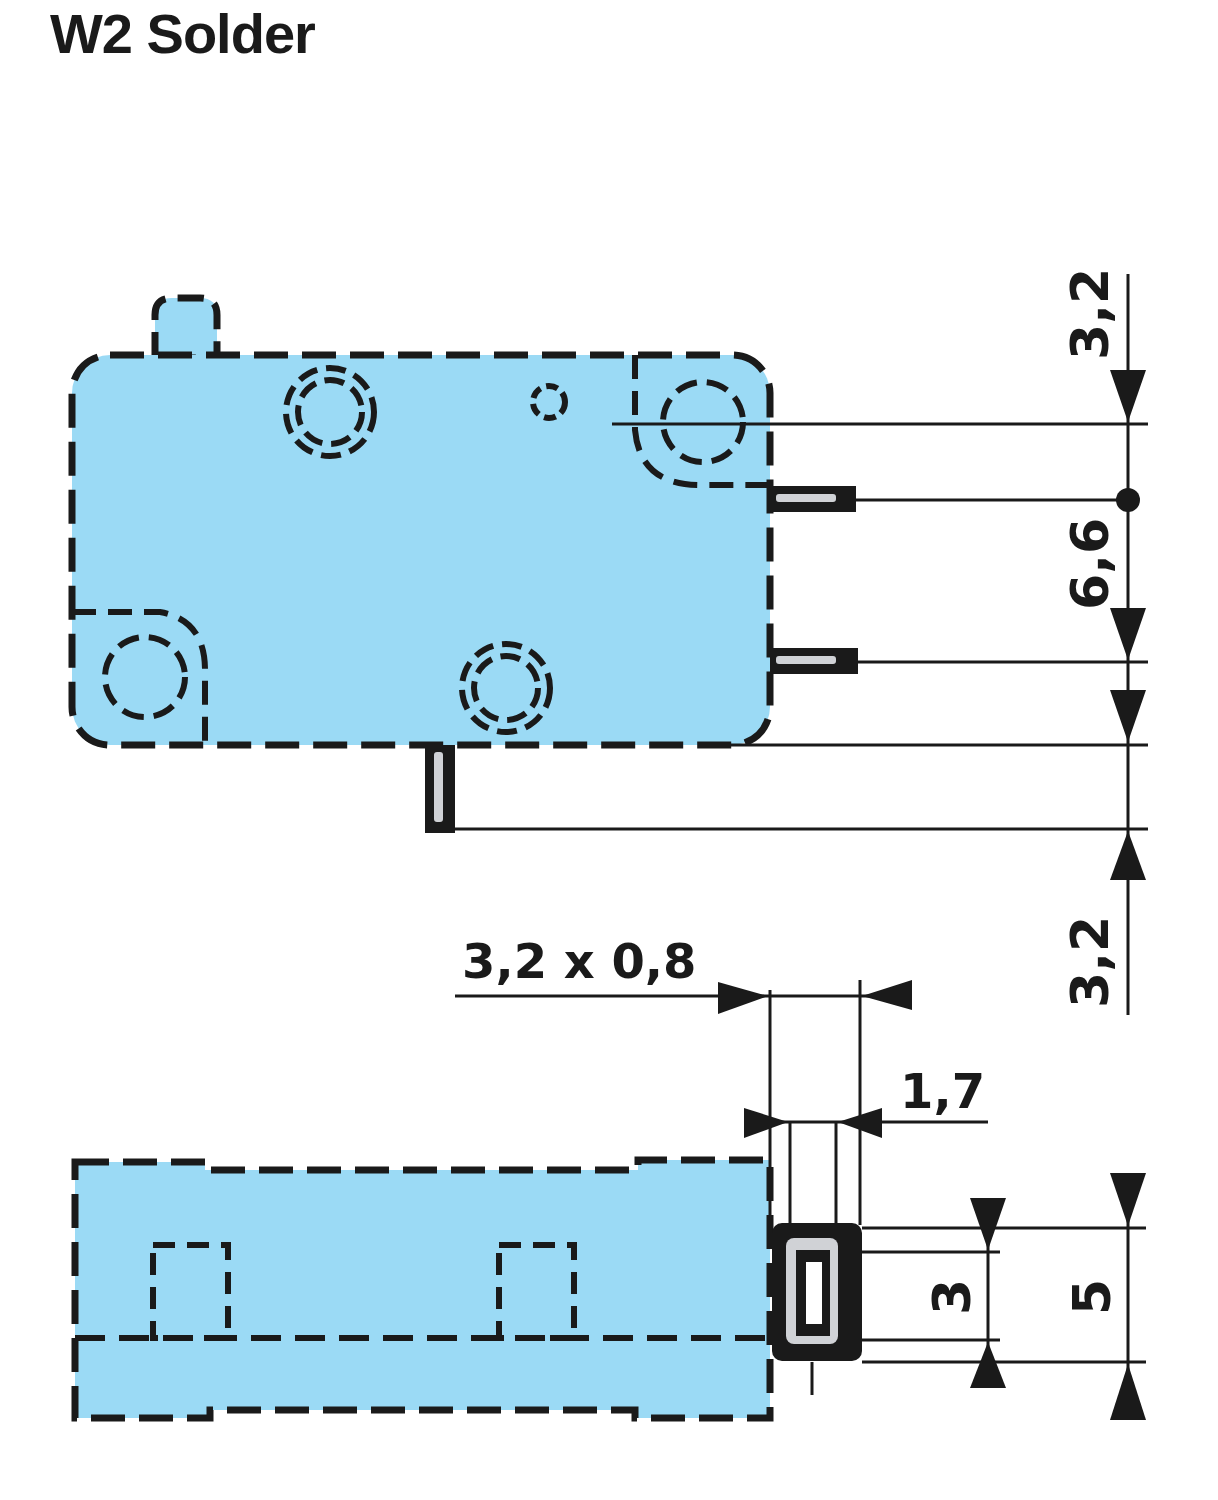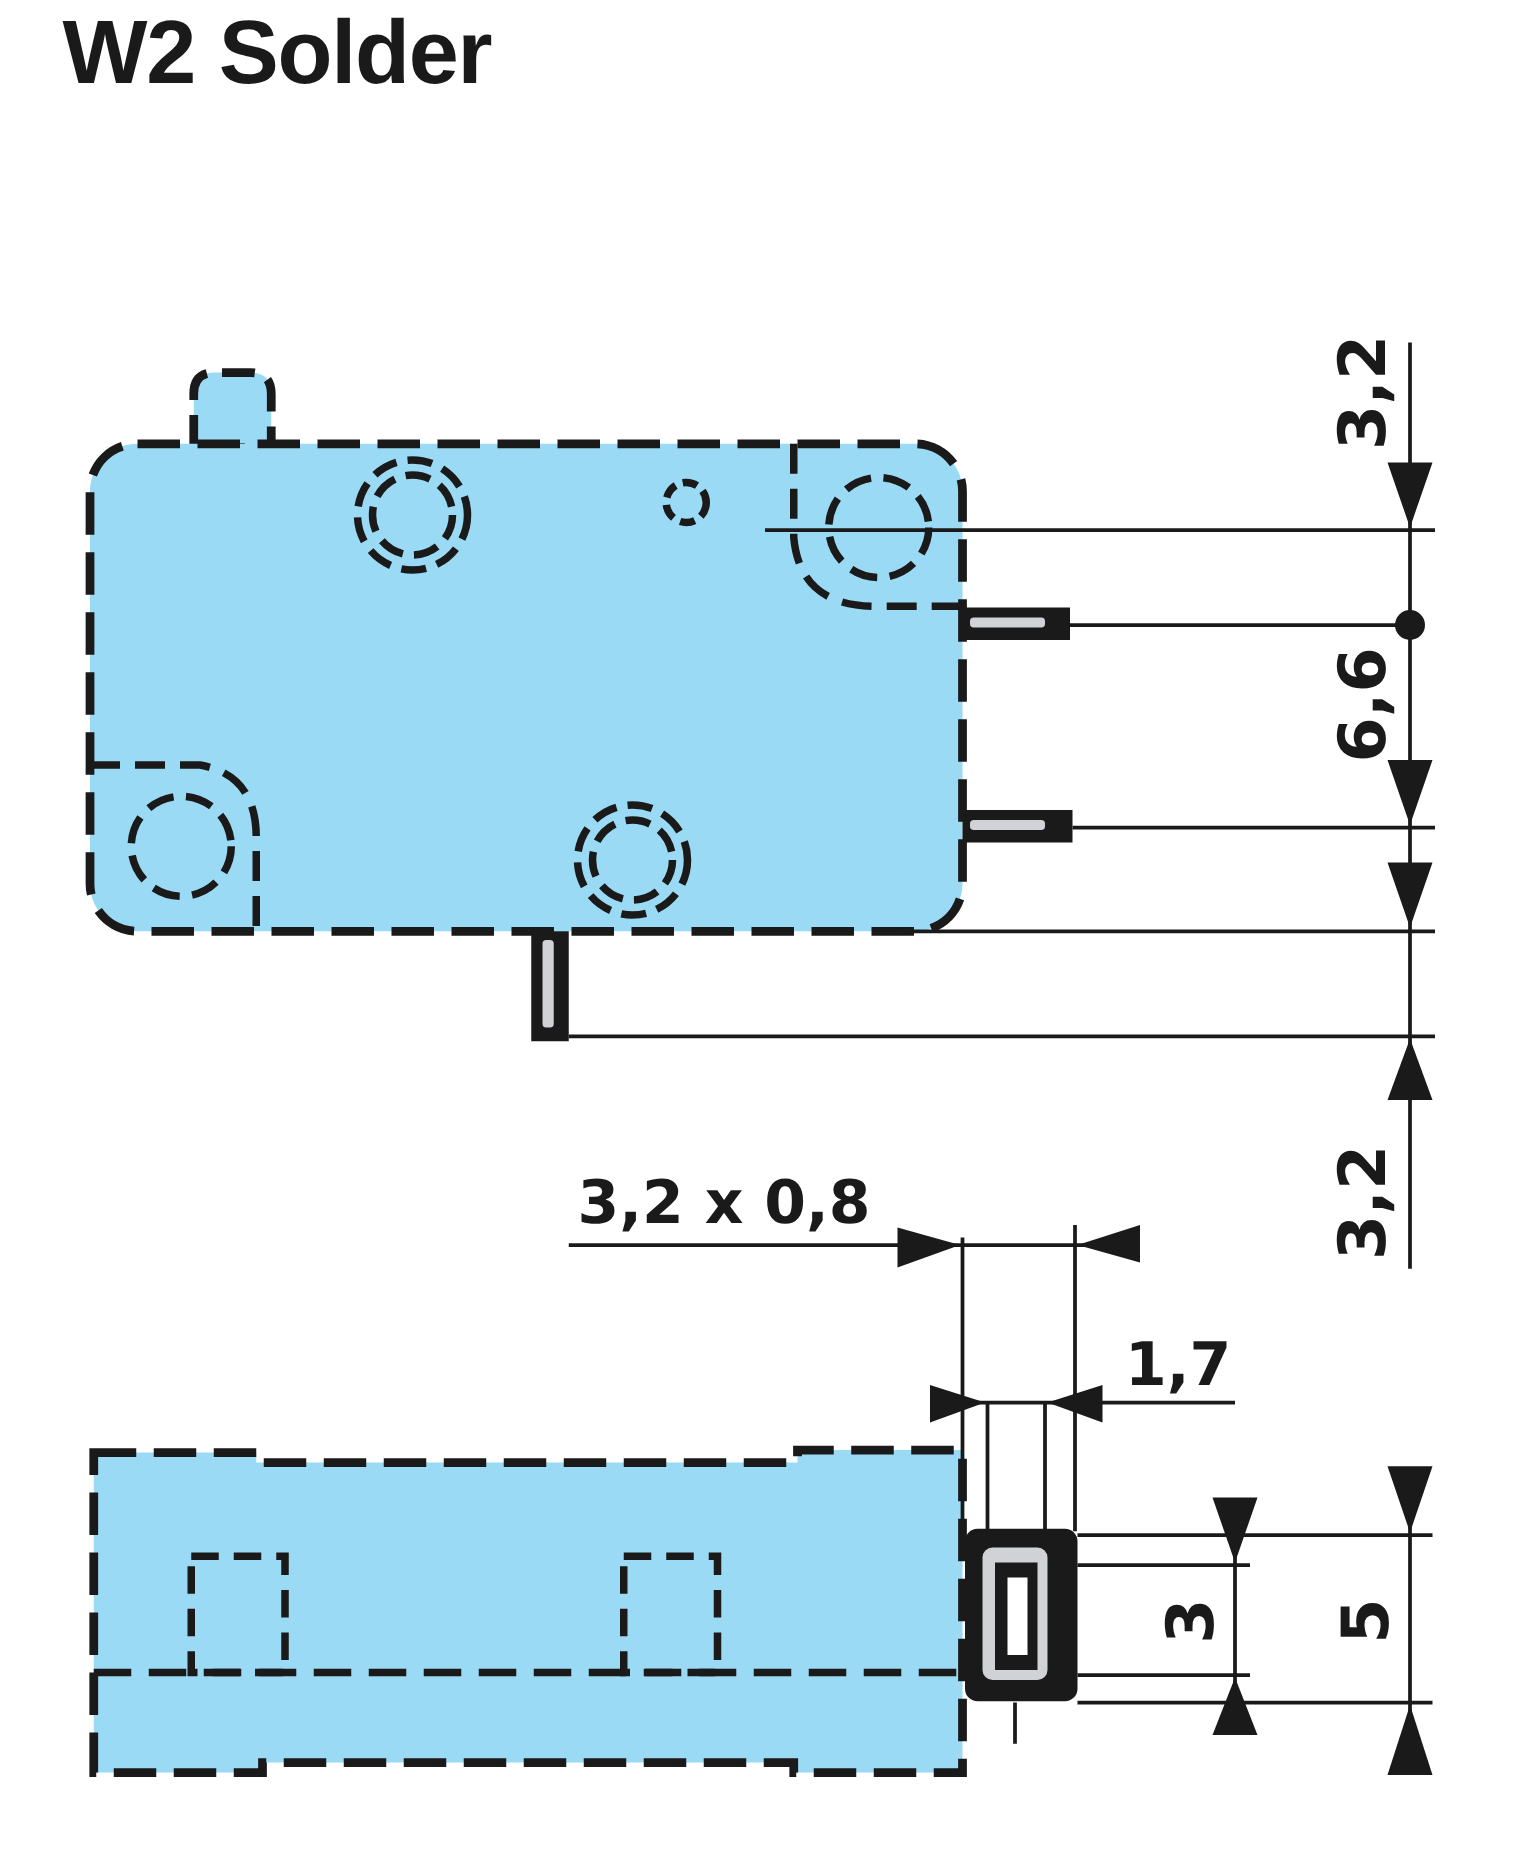--- a/index.html
+++ b/index.html
@@ -1,20 +1,20 @@
 <!DOCTYPE html>
 <html><head>
   <meta charset="utf-8">
   <style>
     html, body { margin: 0; padding: 0; background: #ffffff; }
     body { width: 1218px; height: 1500px; position: relative; overflow: hidden; }
     .title {
       position: absolute; left: 50px; top: 6px;
       font-family: "Liberation Sans", sans-serif;
-      font-weight: bold; font-size: 72px; letter-spacing: -1px;
+      font-weight: bold; font-size: 56px; letter-spacing: -1px;
       color: #1a1a1a; line-height: 1;
     }
     svg.drawing { position: absolute; left: 0; top: 0; }
     .dim-label {
       font-family: "DejaVu Sans", sans-serif; font-weight: bold;
       fill: #1a1a1a;
     }
   </style>
 </head>
 <body>

